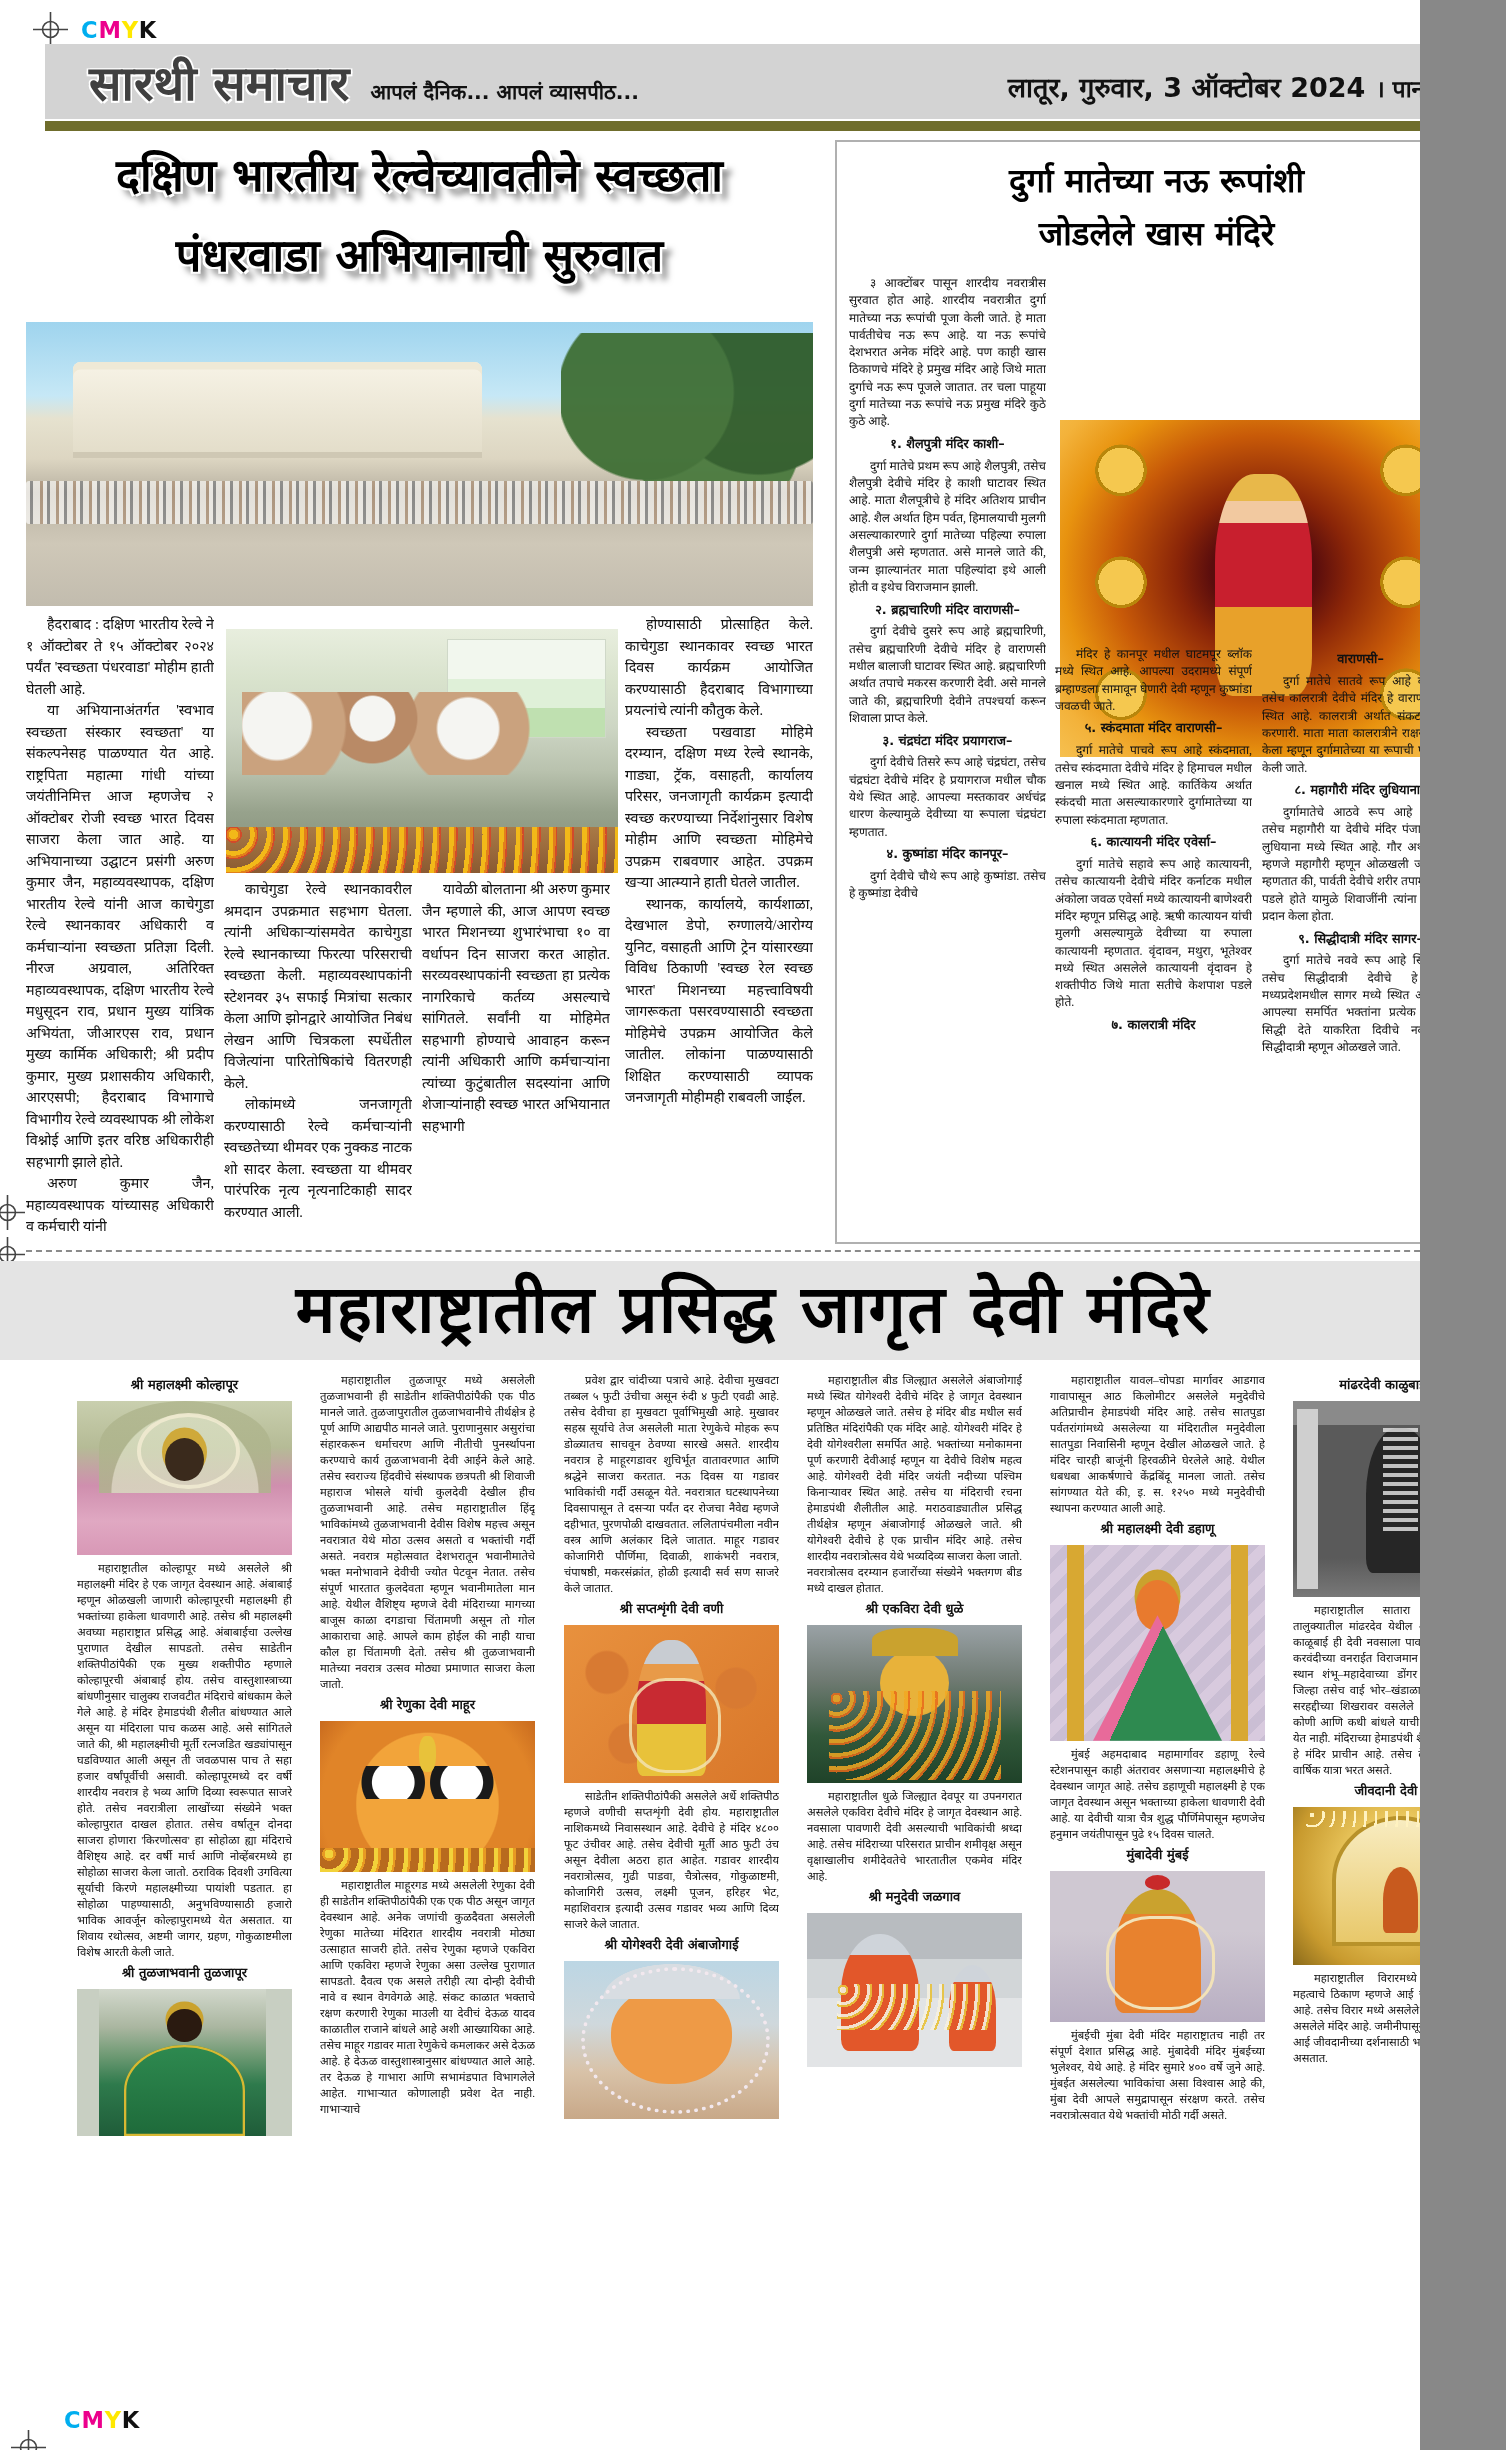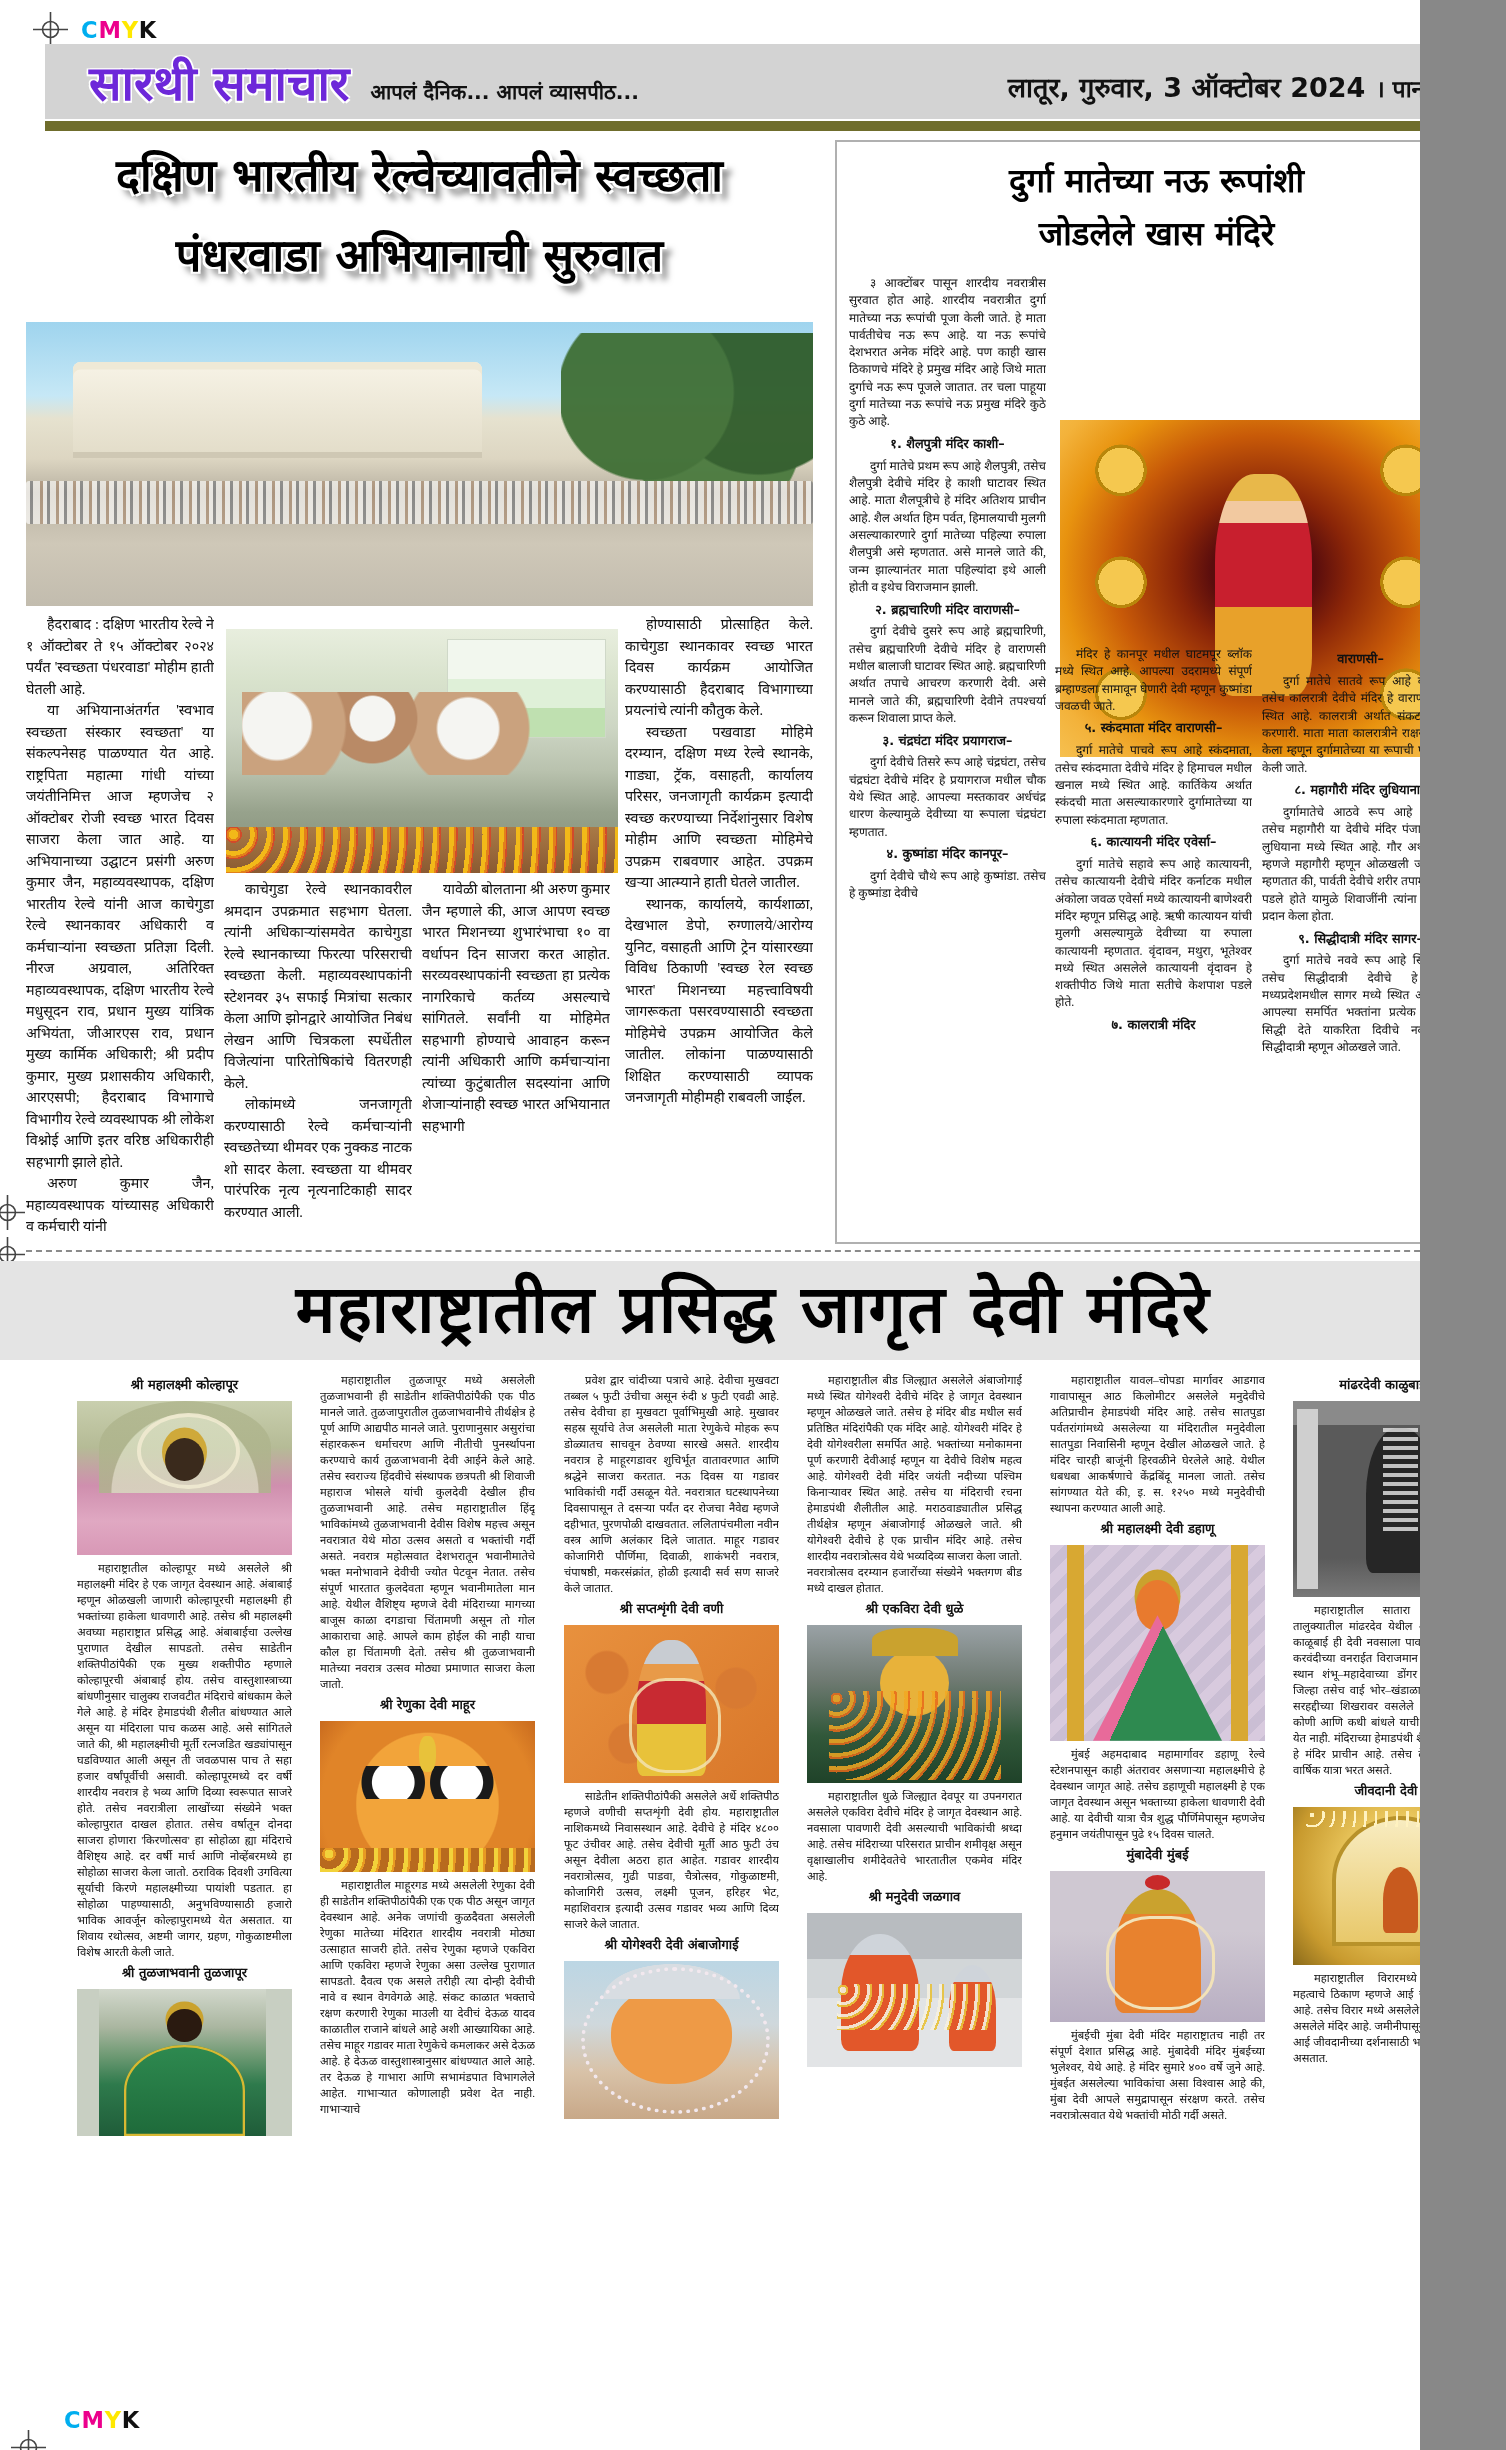--- a/index.html
+++ b/index.html
@@ -8,21 +8,21 @@
   .abs{position:absolute;}
 
   
   .cmyk{font-family:"DejaVu Sans",sans-serif;font-weight:800;font-size:22.6px;letter-spacing:0.8px;}
   .cmyk .c{color:#00aeef}.cmyk .m{color:#ec008c}.cmyk .y{color:#ffe800}.cmyk .k{color:#111}
   .regmark{position:absolute;}
 
   
   .mast{left:45px;top:44px;width:1420px;height:75px;background:#d3d3d3;display:flex;align-items:center;}
   .mast-title{font-family:"DejaVu Sans",sans-serif;font-weight:900;font-size:48px;margin-left:44px;
-      color:#6d28d9;text-shadow:-1.5px -1.5px 0 #fff,1.5px -1.5px 0 #fff,-1.5px 1.5px 0 #fff,1.5px 1.5px 0 #fff;}
+      color:#404040;text-shadow:-1.5px -1.5px 0 #fff,1.5px -1.5px 0 #fff,-1.5px 1.5px 0 #fff,1.5px 1.5px 0 #fff;}
   .mast-tag{font-family:"DejaVu Sans",sans-serif;font-weight:700;font-size:20.3px;margin-left:21px;margin-top:19.6px;color:#111;}
   .mast-date{position:absolute;right:16.6px;bottom:13.6px;font-family:"DejaVu Sans",sans-serif;font-weight:800;font-size:27px;color:#111;}
   .mast-page{font-weight:700;font-size:23px;margin-left:10.5px;}
   .rule{left:45px;top:121px;width:1420px;height:9.8px;background:#6f6d2c;}
 
   
   .lead-head{left:26px;top:136px;width:787px;text-align:center;font-family:"DejaVu Sans",sans-serif;
       font-weight:900;font-size:45px;line-height:80px;color:#000;
       text-shadow:-2.3px -2.3px 0 #fff,2.3px -2.3px 0 #fff,-2.3px 2.3px 0 #fff,2.3px 2.3px 0 #fff,6.8px 8.3px 6.8px rgba(0,0,0,.5);}
   .photo{position:relative;overflow:hidden;}
@@ -225,21 +225,21 @@
     <div class="abs photo d-img">
       <div class="ph-a"></div>
       <div class="ph-b"></div>
       <div class="ph-c"></div>
     </div>
     <div class="d-col c0">
         <p class="bp">३ आक्टोंबर पासून शारदीय नवरात्रीस सुरवात होत आहे. शारदीय नवरात्रीत दुर्गा मातेच्या नऊ रूपांची पूजा केली जाते. हे माता पार्वतीचेच नऊ रूप आहे. या नऊ रूपांचे देशभरात अनेक मंदिरे आहे. पण काही खास ठिकाणचे मंदिरे हे प्रमुख मंदिर आहे जिथे माता दुर्गाचे नऊ रूप पूजले जातात. तर चला पाहूया दुर्गा मातेच्या नऊ रूपांचे नऊ प्रमुख मंदिरे कुठे कुठे आहे.</p>
         <div class="bh">१. शैलपुत्री मंदिर काशी–</div>
         <p class="bp">दुर्गा मातेचे प्रथम रूप आहे शैलपुत्री, तसेच शैलपुत्री देवीचे मंदिर हे काशी घाटावर स्थित आहे. माता शैलपूत्रीचे हे मंदिर अतिशय प्राचीन आहे. शैल अर्थात हिम पर्वत, हिमालयाची मुलगी असल्याकारणारे दुर्गा मातेच्या पहिल्या रुपाला शैलपुत्री असे म्हणतात. असे मानले जाते की, जन्म झाल्यानंतर माता पहिल्यांदा इथे आली होती व इथेच विराजमान झाली.</p>
         <div class="bh">२. ब्रह्मचारिणी मंदिर वाराणसी–</div>
-        <p class="bp">दुर्गा देवीचे दुसरे रूप आहे ब्रह्मचारिणी, तसेच ब्रह्मचारिणी देवीचे मंदिर हे वाराणसी मधील बालाजी घाटावर स्थित आहे. ब्रह्मचारिणी अर्थात तपाचे आचरण करणारी देवी. असे मानले जाते की, ब्रह्मचारिणी देवीने तपश्चर्या करून शिवाला प्राप्त केले.</p>
+        <p class="bp">दुर्गा देवीचे दुसरे रूप आहे ब्रह्मचारिणी, तसेच ब्रह्मचारिणी देवीचे मंदिर हे वाराणसी मधील बालाजी घाटावर स्थित आहे. ब्रह्मचारिणी अर्थात तपाचे मकरस करणारी देवी. असे मानले जाते की, ब्रह्मचारिणी देवीने तपश्चर्या करून शिवाला प्राप्त केले.</p>
         <div class="bh">३. चंद्रघंटा मंदिर प्रयागराज–</div>
         <p class="bp">दुर्गा देवीचे तिसरे रूप आहे चंद्रघंटा, तसेच चंद्रघंटा देवीचे मंदिर हे प्रयागराज मधील चौक येथे स्थित आहे. आपल्या मस्तकावर अर्धचंद्र धारण केल्यामुळे देवीच्या या रूपाला चंद्रघंटा म्हणतात.</p>
         <div class="bh">४. कुष्मांडा मंदिर कानपूर–</div>
         <p class="bp">दुर्गा देवीचे चौथे रूप आहे कुष्मांडा. तसेच हे कुष्मांडा देवीचे</p>
       </div>
     <div class="d-col c1 pushed">
         <p class="bp">मंदिर हे कानपूर मधील घाटमपूर ब्लॉक मध्ये स्थित आहे. आपल्या उदरामध्ये संपूर्ण ब्रम्हाण्डला सामावून घेणारी देवी म्हणून कुष्मांडा जवळची जाते.</p>
         <div class="bh">५. स्कंदमाता मंदिर वाराणसी–</div>
         <p class="bp">दुर्गा मातेचे पाचवे रूप आहे स्कंदमाता, तसेच स्कंदमाता देवीचे मंदिर हे हिमाचल मधील खनाल मध्ये स्थित आहे. कार्तिकेय अर्थात स्कंदची माता असल्याकारणारे दुर्गामातेच्या या रुपाला स्कंदमाता म्हणतात.</p>
         <div class="bh">६. कात्यायनी मंदिर एवेर्सा–</div>

